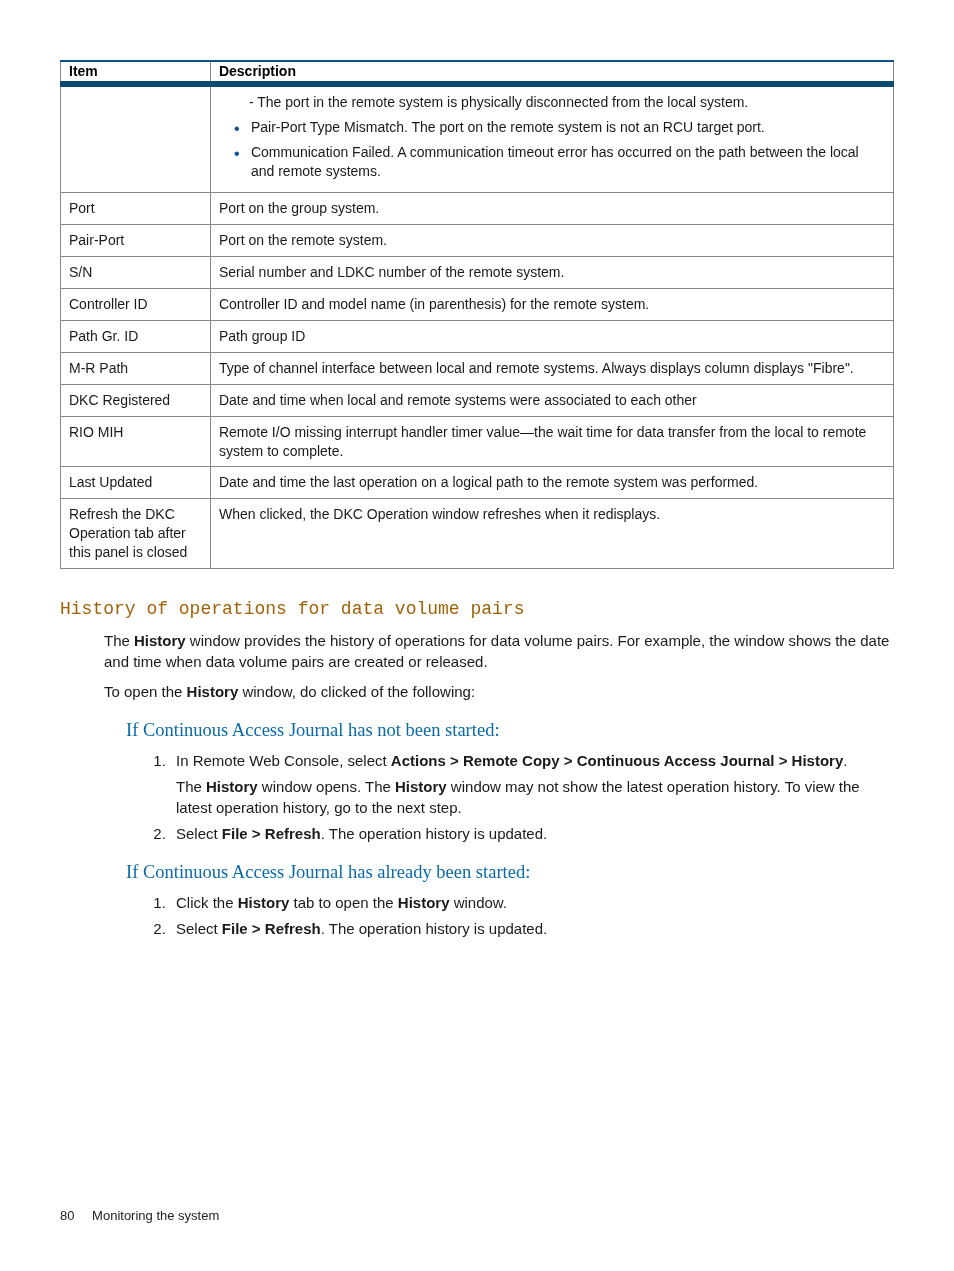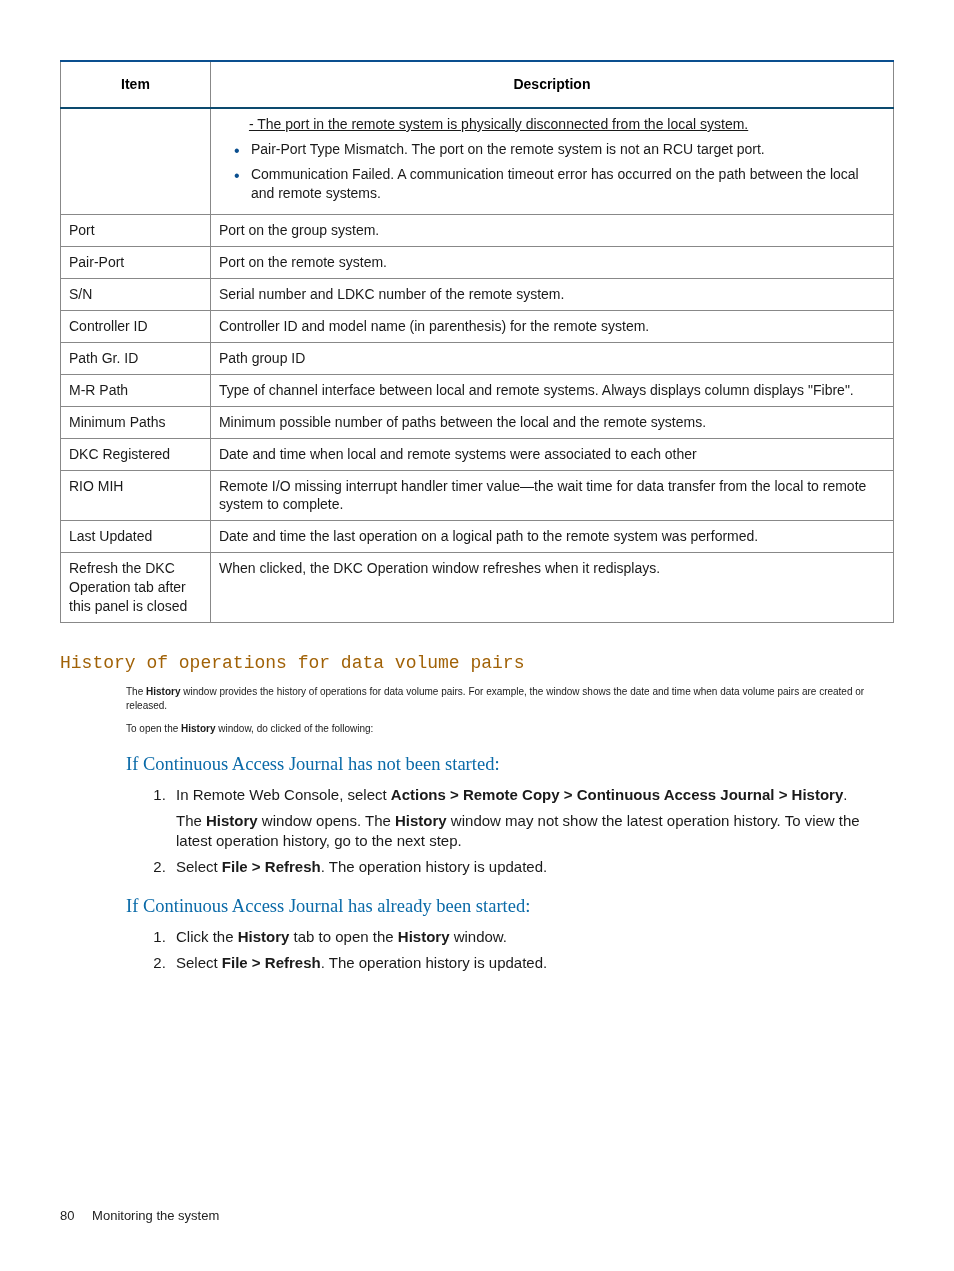--- a/index.html
+++ b/index.html
@@ -22,25 +22,24 @@
     table th, table td {
       border: 1px solid #888;
       padding: 6px 8px;
       vertical-align: top;
       text-align: left;
       font-size: 14px;
     }
     table th {
       background: #fff;
       border-top: 2px solid #0a4f8f;
-      border-bottom: 2px solid #0c4a6e;
+      border-bottom: 6px solid #0c4a6e;
       font-weight: bold;
       color: #000;
-      padding: 13px 8px;
-      text-align: center;
+      padding: 0 8px;
     }
     .col-item { width: 18%; }
     ul.inner-list {
       list-style: none;
       padding-left: 18px;
       margin-top: 3px;
     }
     ul.inner-list > li {
       position: relative;
       padding-left: 14px;
@@ -49,39 +48,38 @@
     ul.inner-list > li::before {
       content: "•";
       color: #0a4f8f;
       position: absolute;
       left: -3px;
       font-size: 16px;
     }
     .sub-line {
       padding-left: 30px;
       margin-bottom: 6px;
-      text-decoration: underline;
     }
     h2.section-heading {
       color: #a16207;
       font-weight: 300;
       font-size: 18px;
       margin: 28px 0 10px 0;
       font-family: Liberation Mono, monospace;
     }
     h3.sub-heading {
       color: #0a6aa8;
       font-weight: 400;
       font-size: 18.5px;
       margin: 16px 0 8px 66px;
       font-family: Liberation Serif, serif;
     }
     .body-para {
-      margin: 0 0 10px 66px;
-      font-size: 10px;
+      margin: 0 0 10px 44px;
+      font-size: 15px;
     }
     ol.numbered {
       margin-left: 82px;
       padding-left: 28px;
       margin-bottom: 12px;
     }
     ol.numbered > li {
       padding-left: 6px;
       margin-bottom: 6px;
       font-size: 15px;
@@ -138,24 +136,20 @@
       </tr>
     <tr>
         <td>Path Gr. ID</td>
         <td>Path group ID</td>
       </tr>
     <tr>
         <td>M-R Path</td>
         <td>Type of channel interface between local and remote systems. Always displays column displays "Fibre".</td>
       </tr>
     <tr>
-        <td>Minimum Paths</td>
-        <td>Minimum possible number of paths between the local and the remote systems.</td>
-      </tr>
-    <tr>
         <td>DKC Registered</td>
         <td>Date and time when local and remote systems were associated to each other</td>
       </tr>
     <tr>
         <td>RIO MIH</td>
         <td>Remote I/O missing interrupt handler timer value—the wait time for data transfer from the local to remote system to complete.</td>
       </tr>
     <tr>
         <td>Last Updated</td>
         <td>Date and time the last operation on a logical path to the remote system was performed.</td>

